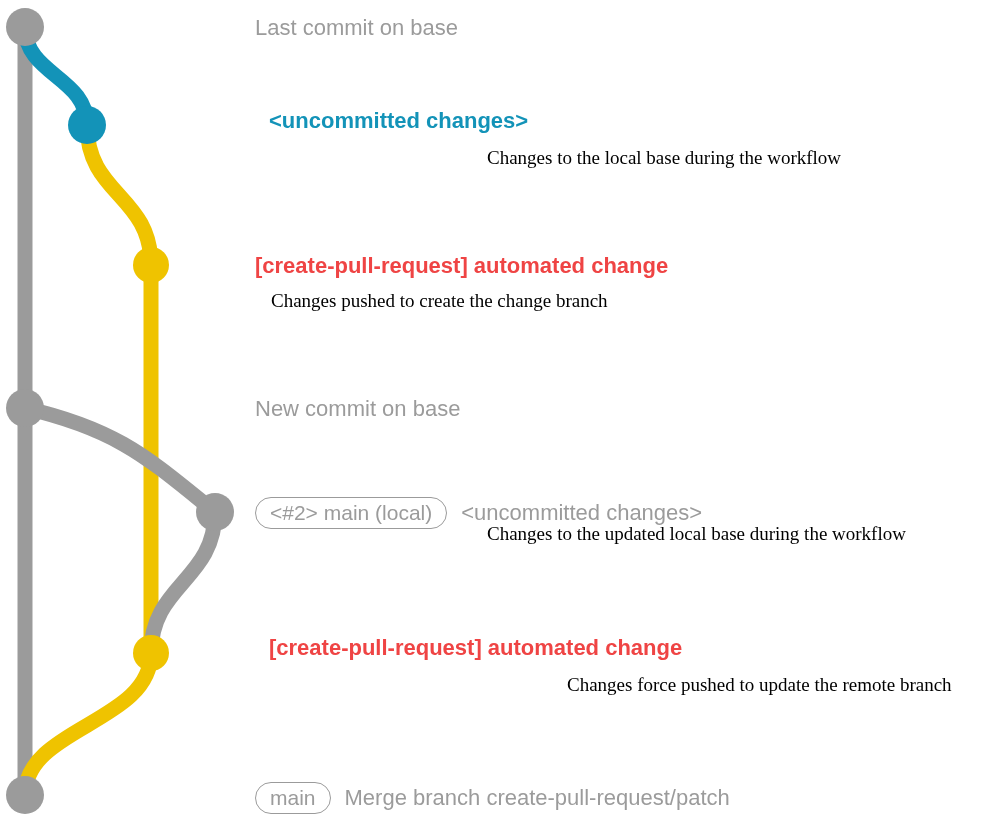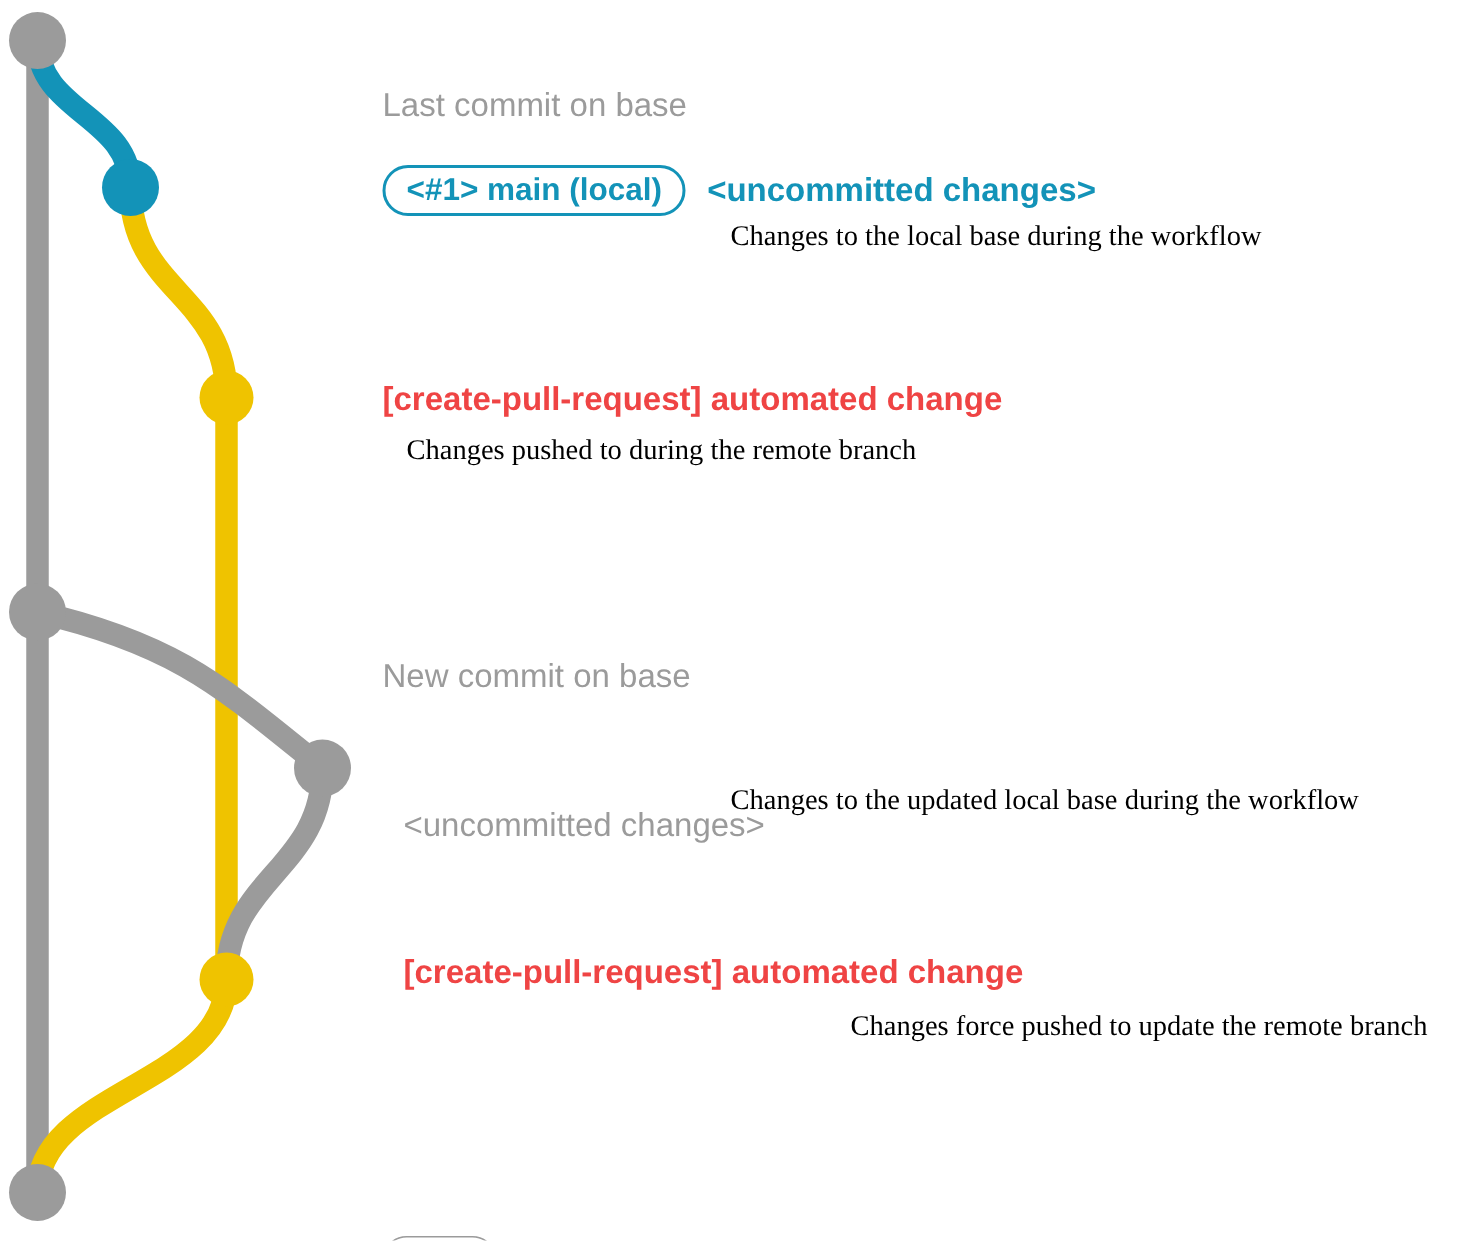--- a/index.html
+++ b/index.html
@@ -61,21 +61,21 @@
   .desc {
     position: absolute;
     font-family: Liberation Serif, serif;
     font-size: 19px;
     color: #000000;
     line-height: 1;
     white-space: nowrap;
   }
   .teal  { color: #1393b8; }
   .gold  { color: #ef4444; }
-  .grey  { color: #9b9b9b; margin-top: 42px; }
+  .grey  { color: #9b9b9b; }
 </style>
 </head>
 <body>
 
 <svg id="graph" viewBox="0 0 981 827" xmlns="http://www.w3.org/2000/svg">
 
   <path d="M 25 27 L 25 795" stroke="#9b9b9b" stroke-width="15" fill="none" stroke-linecap="round"></path>
 
   <path d="M 25 27 C 25 75, 87 77, 87 125" stroke="#1393b8" stroke-width="15" fill="none" stroke-linecap="round"></path>
 
@@ -94,35 +94,36 @@
   <circle cx="151" cy="265" r="18" fill="#efc300"></circle>
   <circle cx="25" cy="408" r="19" fill="#9b9b9b"></circle>
   <circle cx="215" cy="512" r="19" fill="#9b9b9b"></circle>
   <circle cx="151" cy="653" r="18" fill="#efc300"></circle>
   <circle cx="25" cy="795" r="19" fill="#9b9b9b"></circle>
 </svg>
 
 <div class="headline grey" style="left:255px; top:17px;">Last commit on base</div>
 
 <div class="row" style="left:255px; top:110px;">
-  <span class="badge teal">&lt;#1&gt; main (local)</span>
   <span class="subject teal">&lt;uncommitted changes&gt;</span>
 </div>
 <div class="desc" style="left:487px; top:148px;">Changes to the local base during the workflow</div>
 
 <div class="headline bold gold" style="left:255px; top:255px;">[create-pull-request] automated change</div>
-<div class="desc" style="left:271px; top:291px;">Changes pushed to during the remote branch</div>
+<div class="desc" style="left:271px; top:291px;">Changes pushed to create the change branch</div>
 
 <div class="headline grey" style="left:255px; top:398px;">New commit on base</div>
 
 <div class="row" style="left:255px; top:497px;">
+  <span class="badge thin grey">&lt;#2&gt; main (local)</span>
   <span class="subject plain grey">&lt;uncommitted changes&gt;</span>
 </div>
 <div class="desc" style="left:487px; top:524px;">Changes to the updated local base during the workflow</div>
 
 <div class="row" style="left:255px; top:637px;">
   <span class="subject gold">[create-pull-request] automated change</span>
 </div>
 <div class="desc" style="left:567px; top:675px;">Changes force pushed to update the remote branch</div>
 
 <div class="row" style="left:255px; top:782px;">
   <span class="badge thin grey">main</span>
+  <span class="subject plain grey">Merge branch create-pull-request/patch</span>
 </div>
 
 </body></html>

